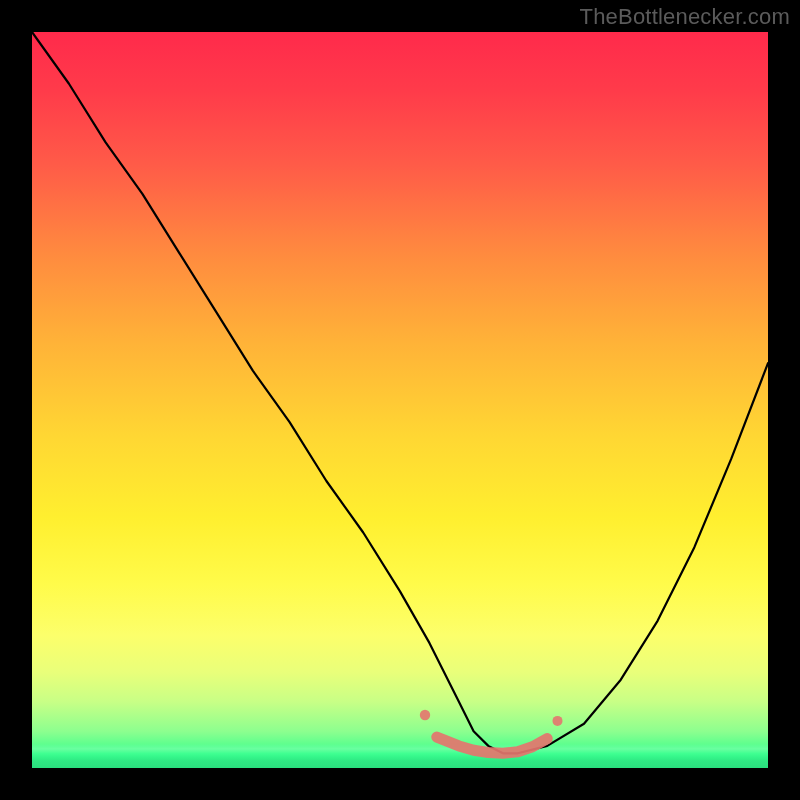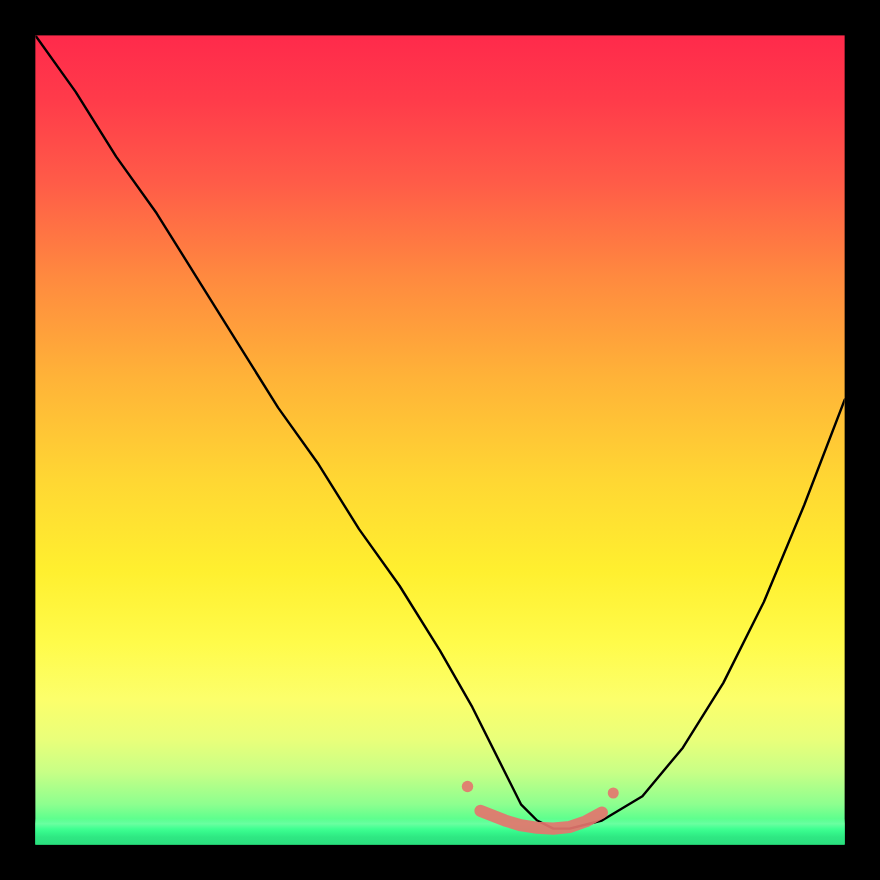--- a/index.html
+++ b/index.html
@@ -70,20 +70,21 @@
     inset: 0;
     width: 100%;
     height: 100%;
   }
   
 </style>
 </head>
 <body>
 
 <div class="canvas">
+  <div class="watermark">TheBottlenecker.com</div>
 
   <div class="plot">
     <div class="gradient"></div>
     <div class="green-stripe"></div>
 
     <svg class="overlay" viewBox="0 0 736 736" preserveAspectRatio="none">
       <path d="M0.0 0.0 L36.8 51.5 L73.6 110.4 L110.4 161.9 L147.2 220.8 L184.0 279.7 L220.8 338.6 L257.6 390.1 L294.4 449.0 L331.2 500.5 L368.0 559.4 L397.4 610.9 L426.9 669.8 L441.6 699.2 L456.3 713.9 L471.0 721.3 L485.8 721.3 L515.2 713.9 L552.0 691.8 L588.8 647.7 L625.6 588.8 L662.4 515.2 L699.2 426.9 L736.0 331.2" id="curvePath" fill="none" stroke="#000000" stroke-width="2.2" stroke-linecap="round" stroke-linejoin="round"></path>
       <g id="markerGroup">
           <path d="M404.8 705.1 L426.9 713.9 L441.6 718.3 L456.3 720.5 L471.0 721.3 L485.8 719.8 L500.5 714.7 L515.2 706.6" fill="none" stroke="#e4756e" stroke-width="11" stroke-linecap="round" stroke-linejoin="round" opacity="0.92"></path>
           <circle cx="393.0" cy="683.0" r="5.2" fill="#e4756e" opacity="0.9"></circle>

